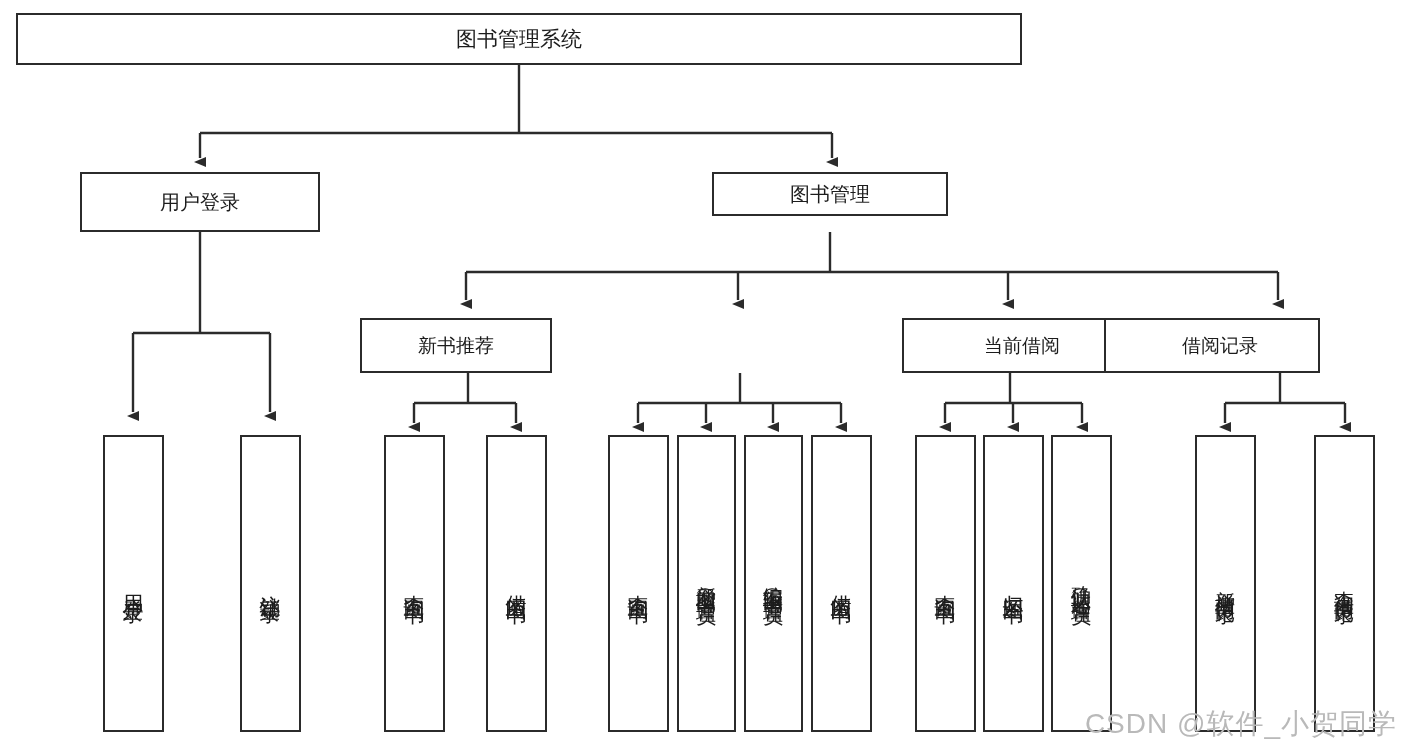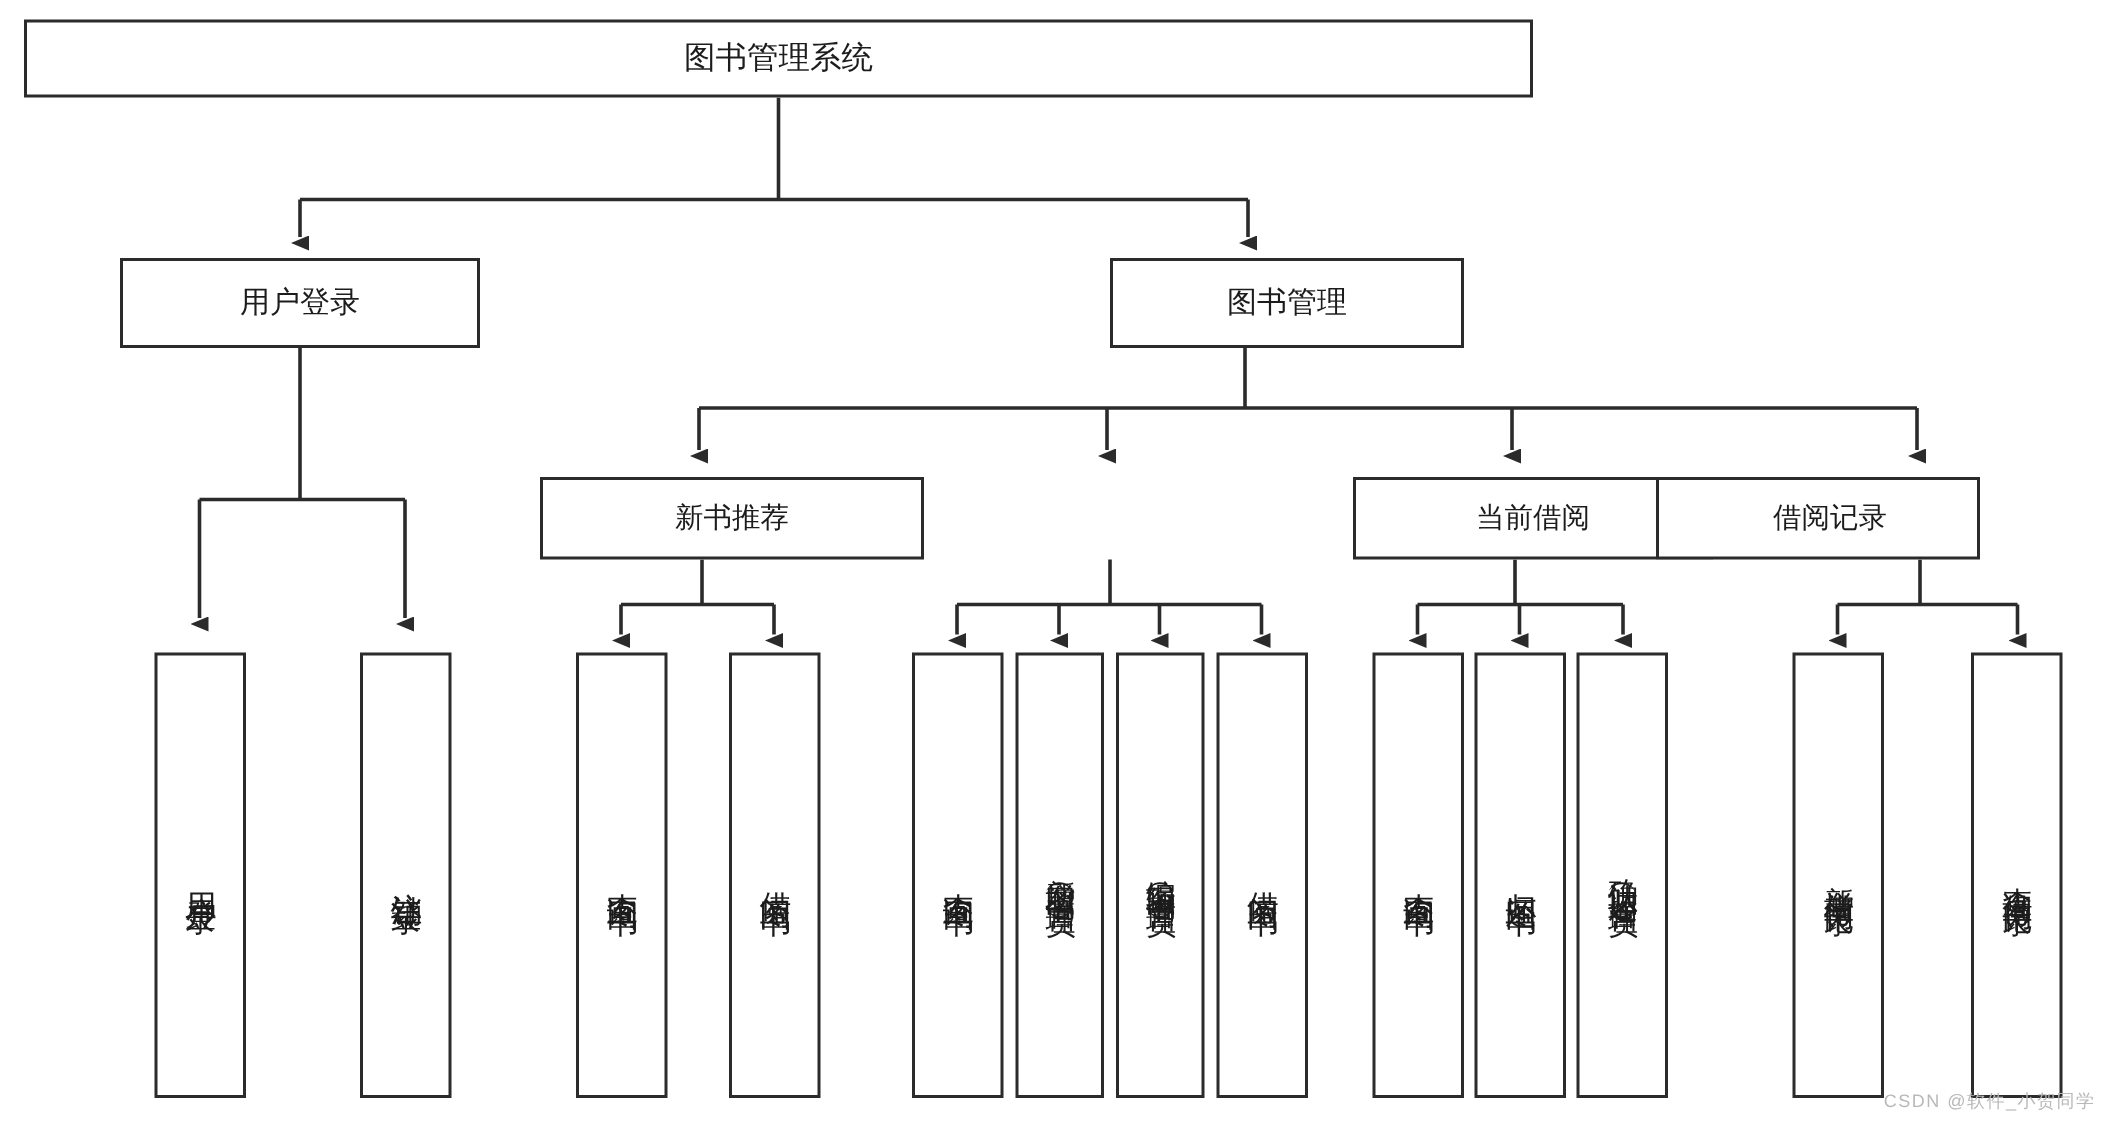--- a/index.html
+++ b/index.html
@@ -45,21 +45,21 @@
     letter-spacing:3px;
     line-height:1;
     white-space:pre;
   }
   .node.leaf.narrow{font-size:20px;}
 
   .watermark{
     position:absolute;
     right:8px;
     bottom:4px;
-    font-size:12px;
+    font-size:28px;
     color:#b9b9b9;
     letter-spacing:1px;
     white-space:nowrap;
     user-select:none;
   }
 </style>
 </head>
 <body>
 
 <div id="canvas">
@@ -115,25 +115,25 @@
   </svg>
 
   <div class="node root" style="left:16px;top:13px;width:1006px;height:52px;">
     <span class="label">图书管理系统</span>
   </div>
 
   <div class="node lvl2" style="left:80px;top:172px;width:240px;height:60px;">
     <span class="label">用户登录</span>
   </div>
 
-  <div class="node lvl2" style="left:740px;top:172px;width:236px;height:60px;">
+  <div class="node lvl2" style="left:712px;top:172px;width:236px;height:44px;">
     <span class="label">图书管理</span>
   </div>
 
-  <div class="node lvl3" style="left:360px;top:318px;width:256px;height:55px;">
+  <div class="node lvl3" style="left:360px;top:318px;width:192px;height:55px;">
     <span class="label">新书推荐</span>
   </div>
 
 
   <div class="node lvl3" style="left:902px;top:318px;width:240px;height:55px;">
     <span class="label">当前借阅</span>
   </div>
 
   <div class="node lvl3" style="left:1104px;top:318px;width:216px;height:55px;padding-left:16px;">
     <span class="label">借阅记录</span>

